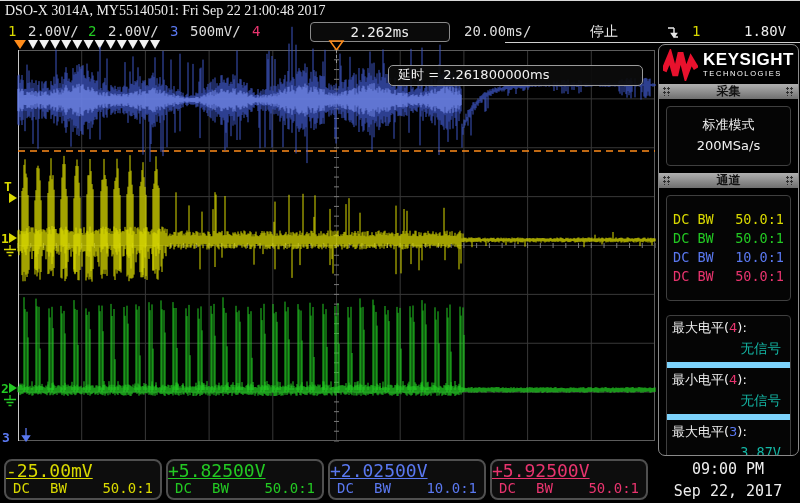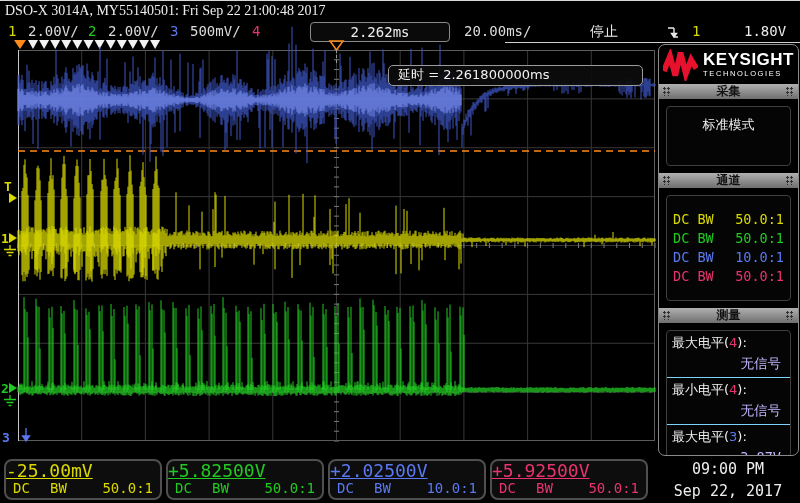--- a/index.html
+++ b/index.html
@@ -38,23 +38,23 @@
   #brandtext .k1{font-family:"Liberation Sans","DejaVu Sans",sans-serif;font-weight:bold;font-size:17px;color:#fff;letter-spacing:.5px;}
   #brandtext .k2{font-family:"Liberation Sans","DejaVu Sans",sans-serif;font-size:7.5px;color:#fff;letter-spacing:1.6px;margin-top:2px;}
   .sbox{border:1px solid #3f3f3f;border-radius:4px;margin:7px;background:#050505;box-sizing:border-box;}
   #acqbox{flex:0 0 60px;text-align:center;font-size:13px;color:#f0f0f0;
           font-family:"DejaVu Sans","Liberation Sans",sans-serif;padding-top:9px;}
   #acqbox div{margin-bottom:4px;}
   #chbox{flex:0 0 84px;padding:14px 0;}
   .chrow{height:19px;line-height:19px;font-size:13.5px;padding:0 6px;display:flex;justify-content:space-between;}
   #measbox{flex:1 1 auto;font-family:"DejaVu Sans","Liberation Sans",sans-serif;}
   .mgroup{padding:3px 5px 2px 5px;}
-  .mgroup + .mgroup{border-top:1px solid #7dd3fc;}
+  .mgroup + .mgroup{border-top:6px solid #7dd3fc;}
   .mlabel{font-size:13px;color:#f0f0f0;}
-  .mvalue{font-size:13.5px;color:#c4b5fd;text-align:right;padding:3px 4px 2px 0;
+  .mvalue{font-size:13.5px;color:#14b8a6;text-align:right;padding:3px 4px 2px 0;
           font-family:"DejaVu Sans Mono","Liberation Mono",monospace;}
   
   .bbox{position:absolute;top:459px;width:158px;height:41px;border:2px solid #4f4f4f;border-radius:8px;
         background:#0d0d0d;box-sizing:border-box;}
   .bval{font-size:18px;line-height:19px;text-decoration:underline;}
   .brow{position:relative;font-size:14px;line-height:17px;}
   .brow .dc{position:absolute;left:7px;} .brow .bw{position:absolute;left:44px;}
   .brow .pr{position:absolute;right:7px;}
   #clock{position:absolute;left:656px;top:460px;width:144px;text-align:center;font-size:15px;color:#eee;}
   #clock div{margin-bottom:4px;}
@@ -253,20 +253,21 @@
         <div class="k2">TECHNOLOGIES</div>
       </div>
     </div>
     <div class="shead">
       <span class="grip l"></span>
       <span>采集</span>
       <span class="grip r"></span>
     </div>
     <div id="acqbox" class="sbox">
       <div>标准模式</div>
+      <div>200MSa/s</div>
     </div>
     <div class="shead">
       <span class="grip l"></span>
       <span>通道</span>
       <span class="grip r"></span>
     </div>
     <div id="chbox" class="sbox">
       <div class="chrow c1">
         <span>DC BW</span>
           <span>50.0:1</span>
@@ -276,25 +277,20 @@
           <span>50.0:1</span>
       </div>
       <div class="chrow c3">
         <span>DC BW</span>
           <span>10.0:1</span>
       </div>
       <div class="chrow c4">
         <span>DC BW</span>
           <span>50.0:1</span>
       </div>
-    </div>
-    <div class="shead">
-      <span class="grip l"></span>
-      <span>测量</span>
-      <span class="grip r"></span>
     </div>
     <div id="measbox" class="sbox">
       <div class="mgroup">
         <div class="mlabel"><span>最大电平(</span><span class="c4">4</span><span>):</span></div>
         <div class="mvalue">无信号</div>
       </div>
       <div class="mgroup">
         <div class="mlabel"><span>最小电平(</span><span class="c4">4</span><span>):</span></div>
         <div class="mvalue">无信号</div>
       </div>

